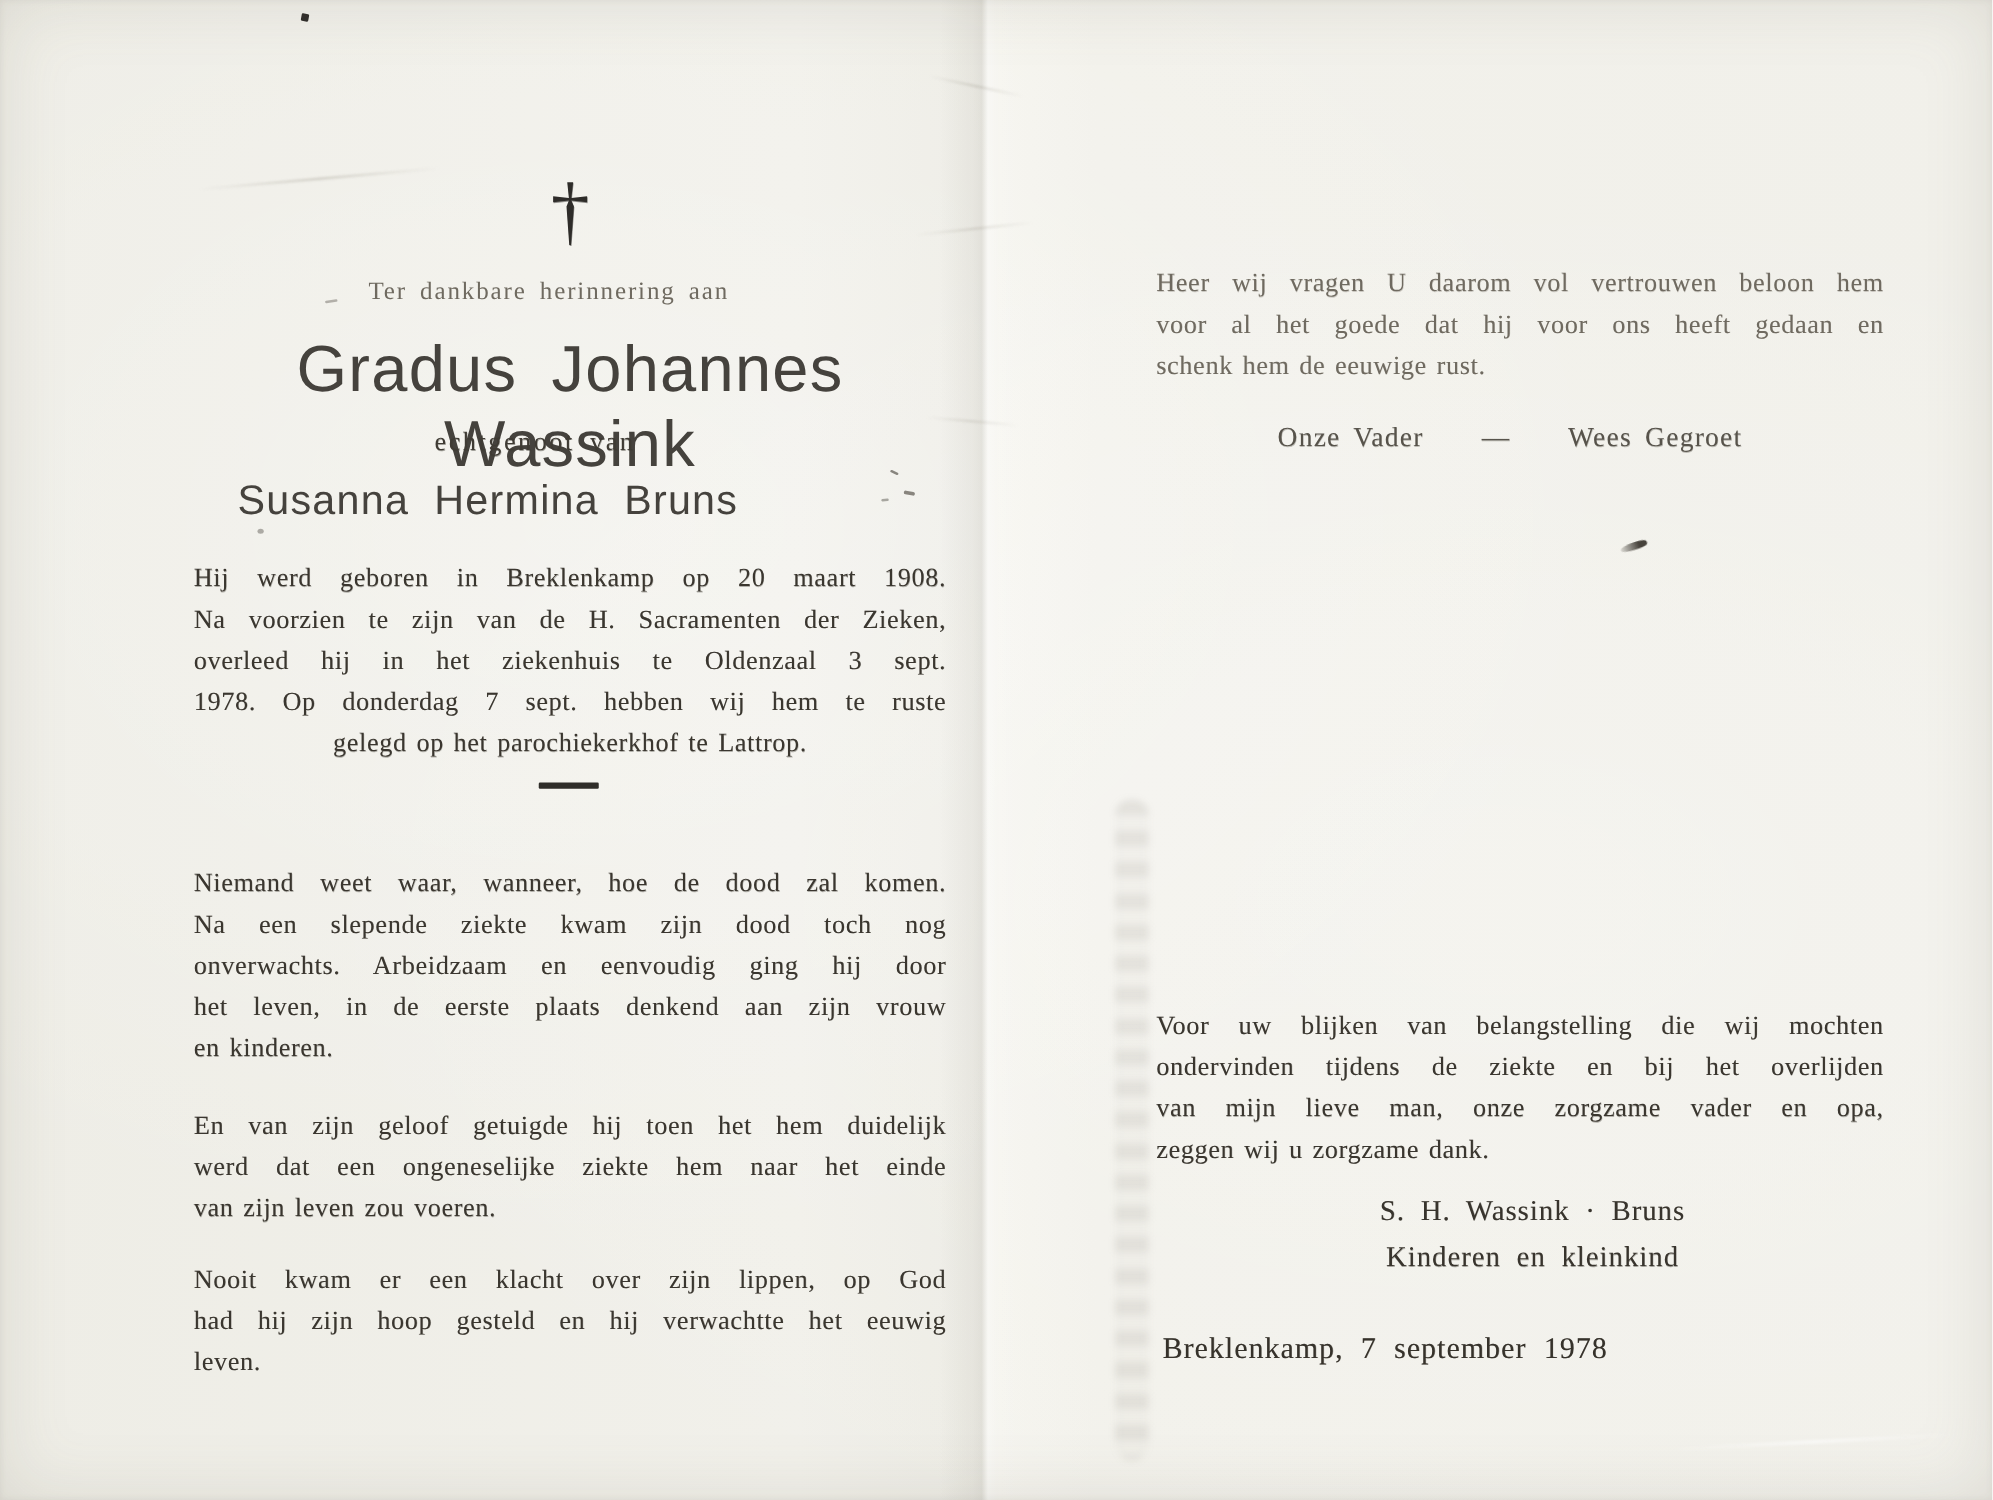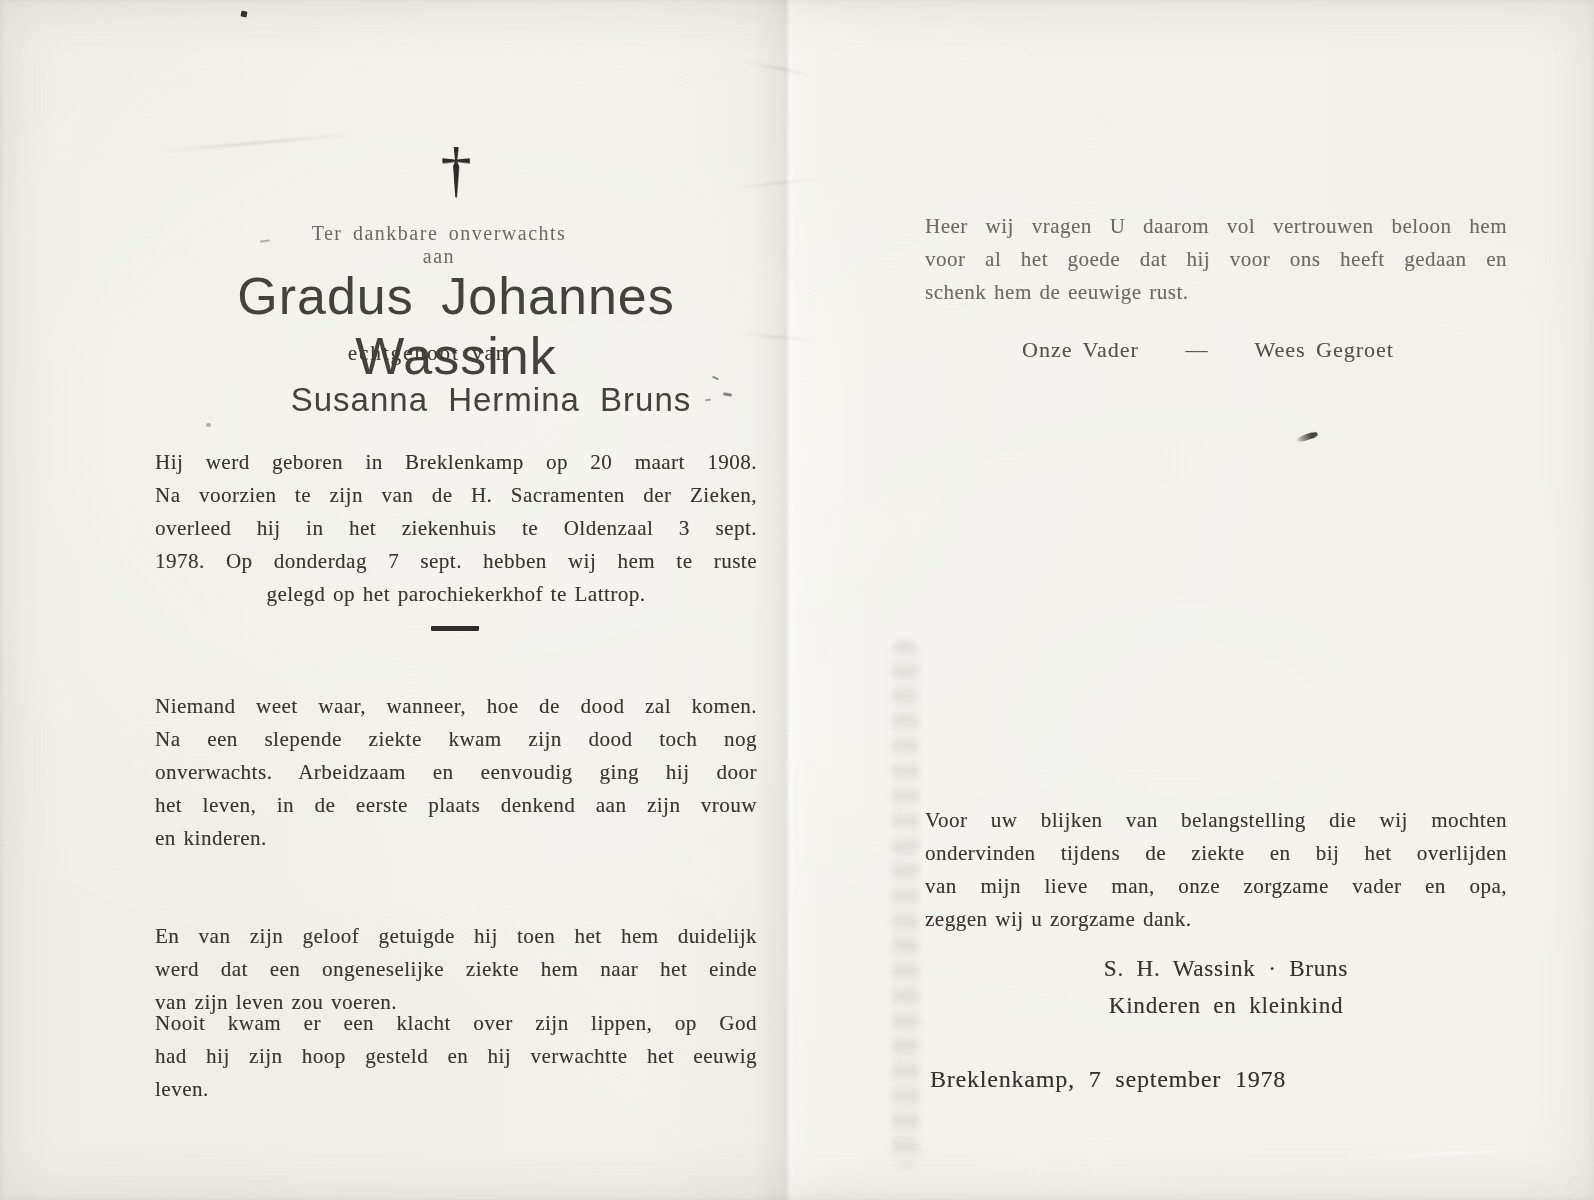--- a/index.html
+++ b/index.html
@@ -91,30 +91,30 @@
     font-family: Liberation Sans, sans-serif;
     font-weight: 400; font-size: 52px; letter-spacing: 1px; word-spacing: 12px;
     color: #45423d;
   }
   .relation {
     left: 328px; top: 341px; width: 200px; text-align: center;
     font-size: 21px; letter-spacing: 2px; word-spacing: 5px; color: #3f3b34;
     text-shadow: 0.4px 0.4px 0.4px rgba(63,59,52,0.45);
   }
   .name-spouse {
-    left: 190px; top: 381px; width: 602px; margin: 0; text-align: center;
+    left: 190px; top: 381px; width: 602px; margin: 0; 
     font-family: "Liberation Sans", "DejaVu Sans", sans-serif;
     font-weight: 400; font-size: 33px; letter-spacing: 1px; word-spacing: 10px;
     color: #45423d;
   }
   .p-life  { left: 155px; top: 446px;  width: 602px; }
   .divider { position: absolute; left: 431px; top: 626px; width: 48px; height: 5px;
     background: #2f2d29; border-radius: 1px; }
   .p-mem1  { left: 155px; top: 690px;  width: 602px; }
-  .p-mem2  { left: 155px; top: 920px;  width: 602px; }
+  .p-mem2  { left: 155px; top: 884px;  width: 602px; }
   .p-mem3  { left: 155px; top: 1007px; width: 602px; }
 
   
   .p-prayer { left: 925px; top: 210px; width: 582px; }
   .prayer-refs {
     left: 917px; top: 337px; width: 582px; text-align: center;
     font-size: 22px; letter-spacing: 1px; word-spacing: 4px; color: #57534b;
     text-shadow: 0.3px 0.3px 0.4px rgba(87,83,75,0.35);
   }
   .prayer-refs .dash { margin: 0 36px; }
@@ -145,21 +145,21 @@
   <div class="ink-dot"></div>
   <div class="speck speck-1"></div>
   <div class="speck speck-2"></div>
   <div class="speck speck-3"></div>
   <div class="speck speck-4"></div>
   <div class="speck speck-5"></div>
   <div class="squiggle"></div>
 
   <section>
     <div class="pageblock cross">†</div>
-    <div class="pageblock intro">Ter dankbare onverwachts aan</div>
+    <div class="pageblock intro">Ter dankbare herinnering aan</div>
     <h1 class="pageblock name-main">Gradus Johannes Wassink</h1>
     <div class="pageblock relation">echtgenoot van</div>
     <h2 class="pageblock name-spouse">Susanna Hermina Bruns</h2>
     <div class="pageblock par last-center p-life">
         <div class="tline">Hij werd geboren in Breklenkamp op 20 maart 1908.</div>
         <div class="tline">Na voorzien te zijn van de H. Sacramenten der Zieken,</div>
         <div class="tline">overleed hij in het ziekenhuis te Oldenzaal 3 sept.</div>
         <div class="tline">1978. Op donderdag 7 sept. hebben wij hem te ruste</div>
         <div class="tline tline-last">gelegd op het parochiekerkhof te Lattrop.</div>
       </div>

